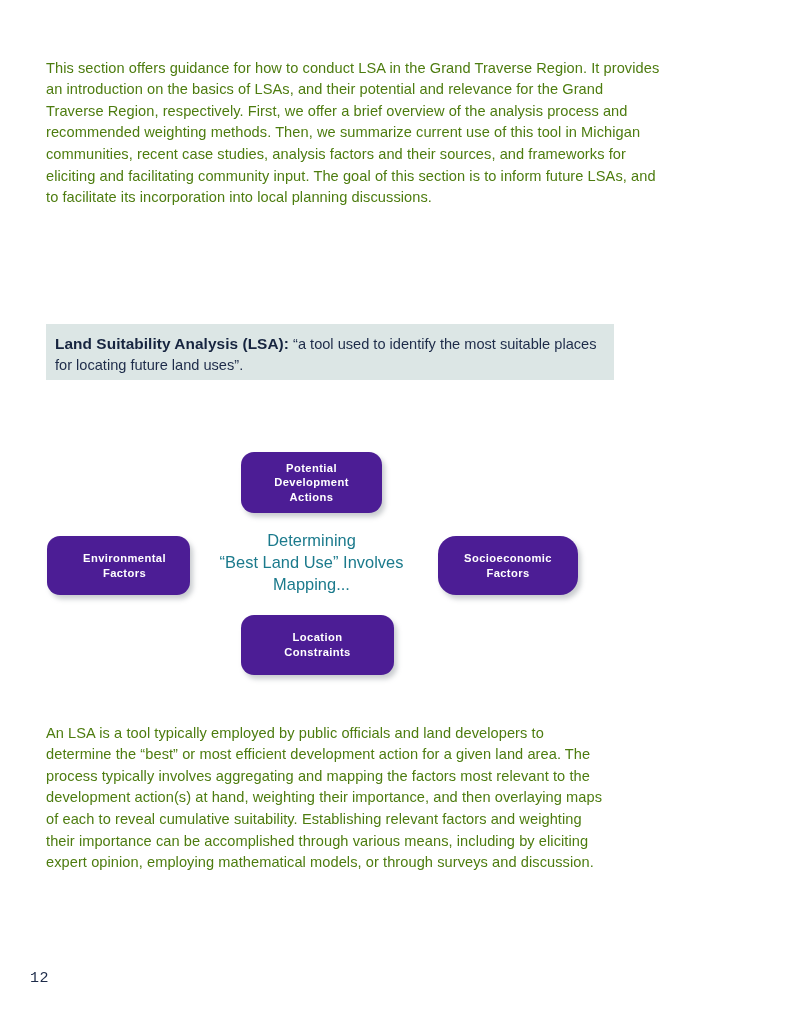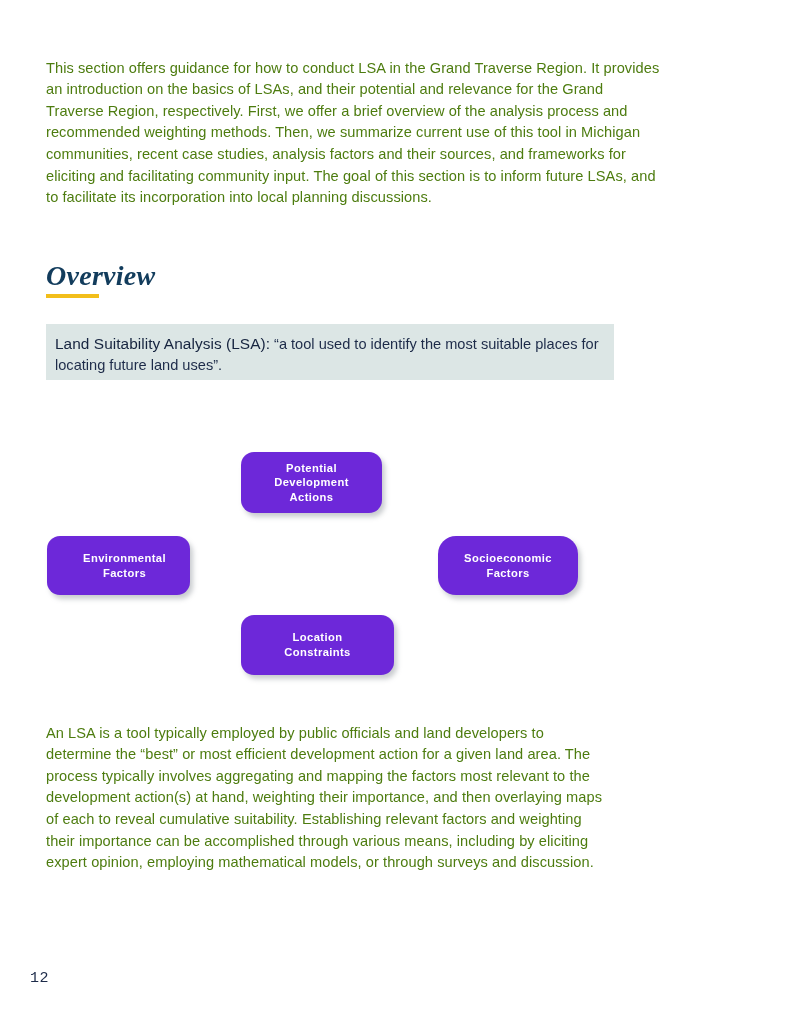--- a/index.html
+++ b/index.html
@@ -76,37 +76,37 @@
     box-sizing: border-box;
     padding: 9px 14px 0 9px;
   }
   #definition-box .def-text {
     font-family: "Liberation Sans", sans-serif;
     font-size: 14.6px;
     line-height: 21.4px;
     color: #1d2b49;
   }
   #definition-box .def-term {
-    font-weight: normal;
+    font-weight: bold;
     font-size: 15.4px;
     color: #16243f;
     letter-spacing: 0.004em;
   }
 
   
   #diagram {
     position: absolute;
     left: 0;
     top: 440px;
     width: 791px;
     height: 250px;
   }
   .node-box {
     position: absolute;
-    background: #6d28d9;
+    background: #4c1d95;
     border-radius: 13px;
     box-shadow: 3px 4px 5px rgba(120,128,136,0.40);
     display: flex;
     align-items: center;
     justify-content: center;
     box-sizing: border-box;
   }
   .node-label {
     color: #ffffff;
     font-family: "Liberation Sans", sans-serif;
@@ -148,24 +148,20 @@
     margin-left: 8px;
   }
 </style>
 </head>
 <body>
 
 <div class="page">
 
   <p class="para" id="intro-paragraph">This section offers guidance for how to conduct LSA in the Grand Traverse Region. It provides an introduction on the basics of LSAs, and their potential and relevance for the Grand Traverse Region, respectively. First, we offer a brief overview of the analysis process and recommended weighting methods. Then, we summarize current use of this tool in Michigan communities, recent case studies, analysis factors and their sources, and frameworks for eliciting and facilitating community input. The goal of this section is to inform future LSAs, and to facilitate its incorporation into local planning discussions.</p>
 
-  <div class="section-heading-wrap">
-    <div class="section-heading">Overview</div>
-    <div class="heading-rule"></div>
-  </div>
 
   <div id="definition-box">
     <span class="def-text"><span class="def-term">Land Suitability Analysis (LSA):</span><span> “a tool used to identify the most suitable places for locating future land uses”.</span></span>
   </div>
 
   <div id="diagram">
 
     <div class="node-box" id="node-top">
       <span class="node-label">Potential
 Development
@@ -180,19 +176,22 @@
     <div class="node-box" id="node-right">
       <span class="node-label">Socioeconomic
 Factors</span>
     </div>
 
     <div class="node-box" id="node-bottom">
       <span class="node-label">Location
 Constraints</span>
     </div>
 
+    <div id="diagram-center">Determining
+“Best Land Use” Involves
+Mapping...</div>
   </div>
 
   <p class="para" id="body-paragraph">An LSA is a tool typically employed by public officials and land developers to determine the “best” or most efficient development action for a given land area. The process typically involves aggregating and mapping the factors most relevant to the development action(s) at hand, weighting their importance, and then overlaying maps of each to reveal cumulative suitability. Establishing relevant factors and weighting their importance can be accomplished through various means, including by eliciting expert opinion, employing mathematical models, or through surveys and discussion.</p>
 
   <div id="page-number">12</div>
 
 </div>
 
 </body></html>

